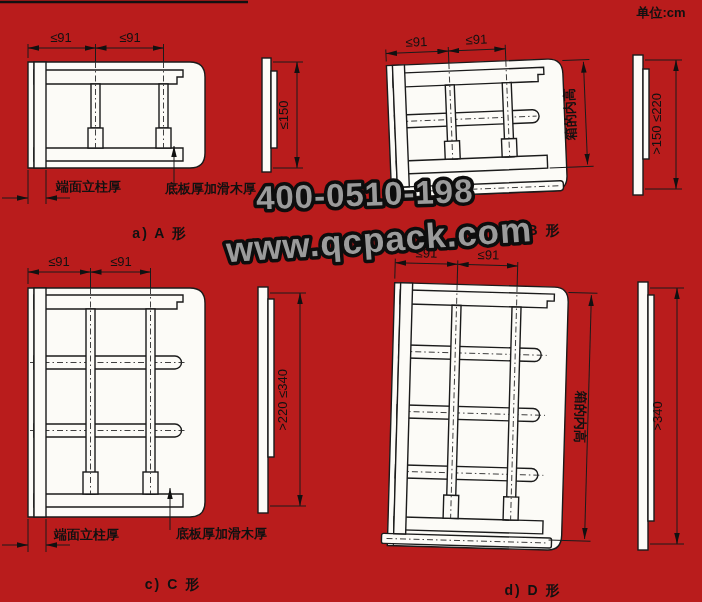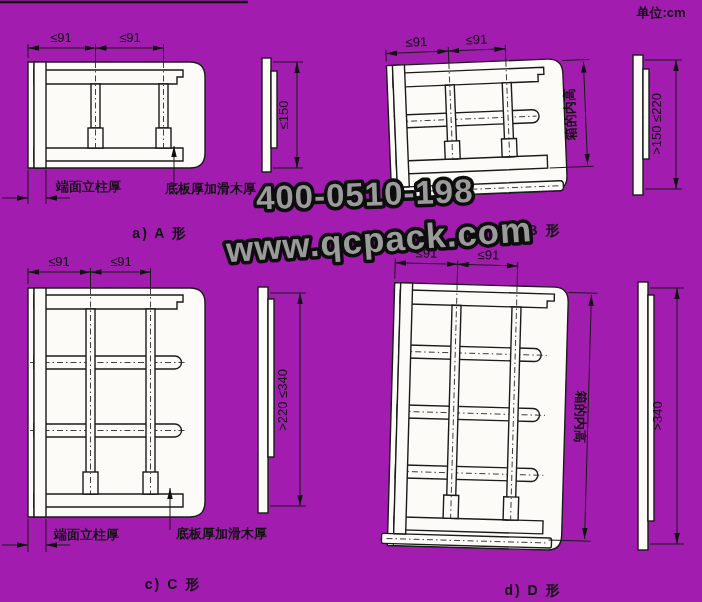--- a/index.html
+++ b/index.html
@@ -1,16 +1,16 @@
 <!DOCTYPE html>
 <html><head>
 <meta charset="utf-8">
 <style>
   html,body{margin:0;padding:0;background:#e8e8e8;}
-  #page{position:relative;width:702px;height:602px;background:#a21caf;overflow:hidden;
+  #page{position:relative;width:702px;height:602px;background:#b91c1c;overflow:hidden;
         font-family:"Liberation Sans","DejaVu Sans",sans-serif;}
   svg{position:absolute;left:0;top:0;}
   .wood{fill:#fcfbf7;stroke:#1b1b1b;stroke-width:1.4;stroke-linejoin:miter;}
   .thin{fill:none;stroke:#1b1b1b;stroke-width:1;}
   .dim{fill:none;stroke:#1b1b1b;stroke-width:1;}
   .cl{fill:none;stroke:#2a2a2a;stroke-width:0.9;stroke-dasharray:6 3 1.5 3;}
   .dimtext{font-size:13px;fill:#111;}
   .cjk{font-size:13px;fill:#111;font-weight:600;}
   .cap{font-size:14px;fill:#111;font-weight:600;letter-spacing:2px;}
   .unit{font-size:13px;fill:#111;font-weight:600;}

